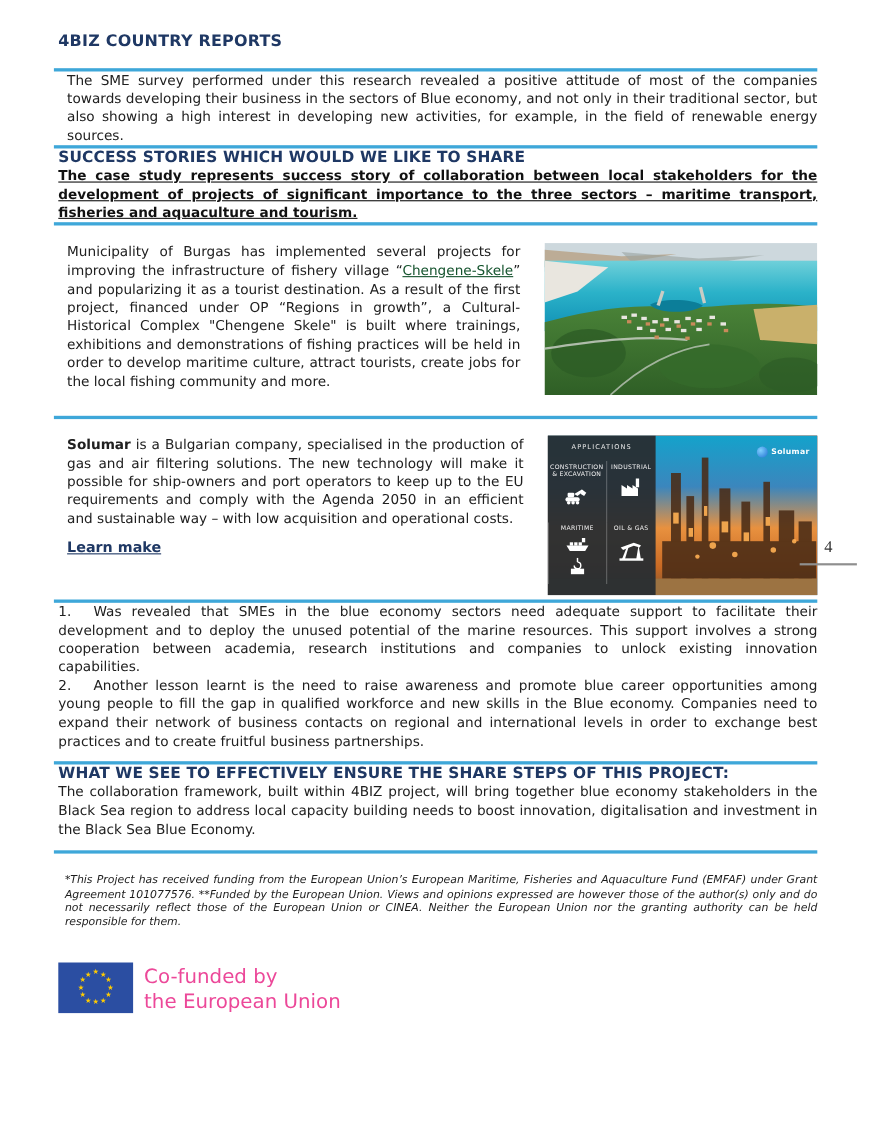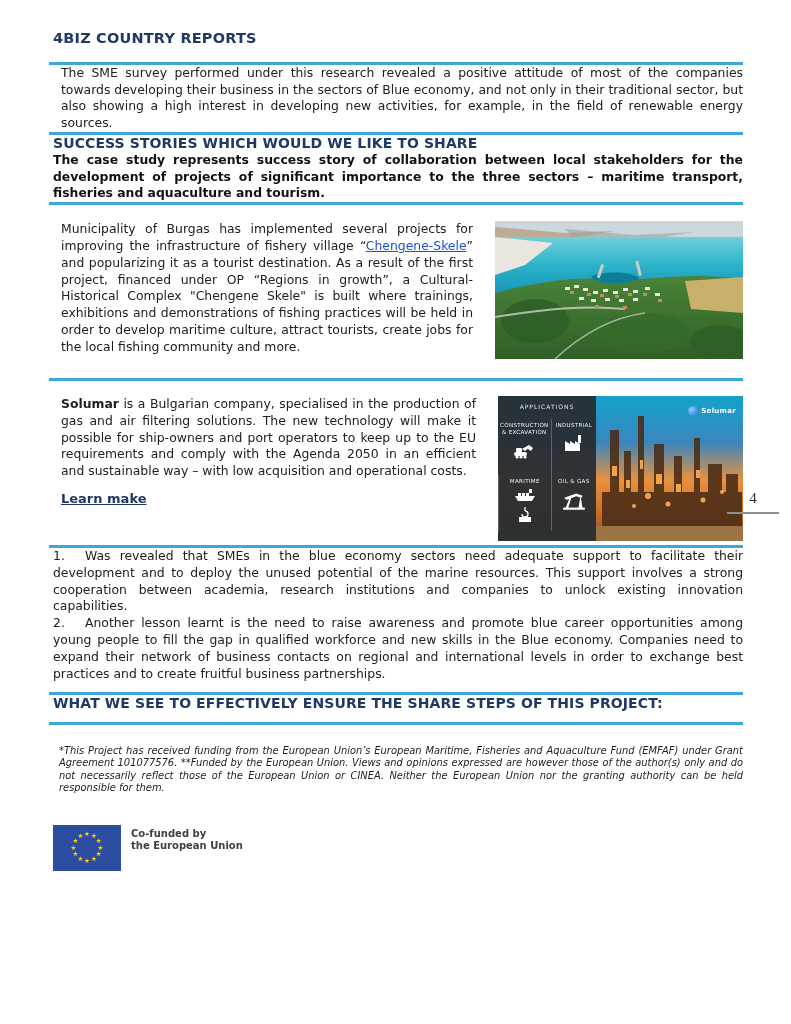--- a/index.html
+++ b/index.html
@@ -17,33 +17,33 @@
     margin:0 0 15px 0; letter-spacing:0.2px;
   }
   h2.sec-head {
     font-size:14px; font-weight:bold; color:#1F3864;
     margin:0; letter-spacing:0.1px;
   }
   .divider { height:3px; background:#3EA7D9; margin:0 0 0 -4px; }
   p.body { margin:0; text-align:justify; }
   .indent { padding-left:8px; }
   .lead { font-weight:bold; color:#111; }
-  .link-inline { color:#1d4ed8; text-decoration:underline; cursor:pointer; }
+  .link-inline { color:#14532d; text-decoration:underline; cursor:pointer; }
   .learn-more {
     display:inline-block; margin-top:11px; font-weight:bold; font-size:13px;
     color:#1F3864; text-decoration:underline; cursor:pointer;
   }
   .row { display:flex; gap:22px; align-items:flex-start; }
   .row .txt { flex:1; }
   .photo-box { flex:0 0 auto; }
   .num-item .num { display:inline-block; width:32px; }
   
   .mt-intro { margin-top:6px; margin-bottom:14px; }
   .mt-sec { margin-top:17px; }
-  .mt-lead { margin-top:11px; margin-bottom:12px; }
+  .mt-lead { margin-top:11px; margin-bottom:12px;text-decoration:underline; }
   .mt-row { margin-top:16px; margin-bottom:14px; }
   .mt-row2 { margin-top:15px; margin-bottom:4px; }
   .mt-less { margin-top:14px; max-width:648px; }
   .mt-item { margin-top:3px; }
   .mt-div { margin-top:10px; }
   .mt-next { margin-top:16px; }
   .mt-np { margin-top:12px; }
   .mt-foot { margin-top:10px; margin-bottom:9px;flex-direction:column; }
   
   .page-num {
@@ -78,21 +78,21 @@
   .disclaimer {
     flex:1; font-size:9.9px; line-height:12.4px; font-style:italic;
     text-align:justify; color:#1c1c1c; padding-left:6px;
   }
   .eu-block { flex:0 0 228px; display:flex; gap:10px; align-items:flex-start; padding-top:4px; }
   .eu-flag { position:relative; width:68px; height:46px; background:#2B4EA2; flex:0 0 auto; }
   .eu-flag span {
     position:absolute; color:#FFCC00; font-size:6.5px; line-height:1;
     transform:translate(-50%,-50%);
   }
-  .eu-label { font-size:10px; line-height:1.25; font-weight:bold; color:#404040; padding-top:3px; }
+  .eu-label { font-size:18px; line-height:1.25; font-weight:normal; color:#ec4899; padding-top:3px; }
 </style>
 </head>
 <body>
 
 <div class="content">
 
   <h1 class="doc-title">4BIZ COUNTRY REPORTS</h1>
 
   <div class="divider"></div>
   <p class="body indent mt-intro">The SME survey performed under this research revealed a positive attitude of most of the companies towards developing their business in the sectors of Blue economy, and not only in their traditional sector, but also showing a high interest in developing new activities, for example, in the field of renewable energy sources.</p>
@@ -272,20 +272,21 @@
       </div>
     </div>
   </div>
   <div class="divider"></div>
 
   <p class="body num-item mt-item"><span class="num">1.</span><span>Was revealed that SMEs in the blue economy sectors need adequate support to facilitate their development and to deploy the unused potential of the marine resources. This support involves a strong cooperation between academia, research institutions and companies to unlock existing innovation capabilities.</span></p>
   <p class="body num-item"><span class="num">2.</span><span>Another lesson learnt is the need to raise awareness and promote blue career opportunities among young people to fill the gap in qualified workforce and new skills in the Blue economy. Companies need to expand their network of business contacts on regional and international levels in order to exchange best practices and to create fruitful business partnerships.</span></p>
   <div class="divider mt-div"></div>
 
   <h2 class="sec-head mt-next">WHAT WE SEE TO EFFECTIVELY ENSURE THE SHARE STEPS OF THIS PROJECT:</h2>
+  <p class="body mt-np">The collaboration framework, built within 4BIZ project, will bring together blue economy stakeholders in the Black Sea region to address local capacity building needs to boost innovation, digitalisation and investment in the Black Sea Blue Economy.</p>
   <div class="divider mt-div"></div>
 
   <div class="footer mt-foot">
     <p class="disclaimer">*This Project has received funding from the European Union’s European Maritime, Fisheries and Aquaculture Fund (EMFAF) under Grant Agreement 101077576. **Funded by the European Union. Views and opinions expressed are however those of the author(s) only and do not necessarily reflect those of the European Union or CINEA. Neither the European Union nor the granting authority can be held responsible for them.</p>
     <div class="eu-block">
       <div class="eu-flag">
         <span style="left:34px;top:9.5px">★</span>
         <span style="left:40.8px;top:11.3px">★</span>
         <span style="left:45.7px;top:16.3px">★</span>
         <span style="left:47.5px;top:23px">★</span>

